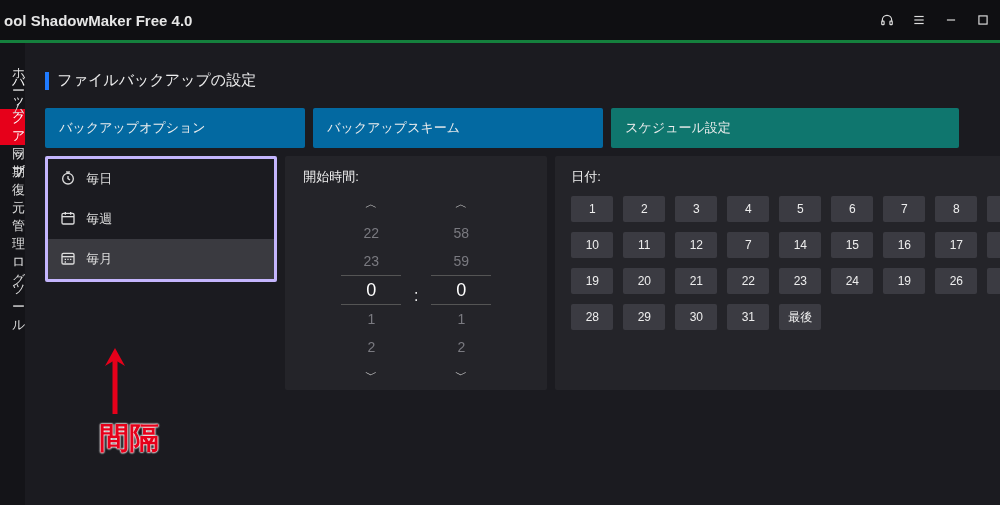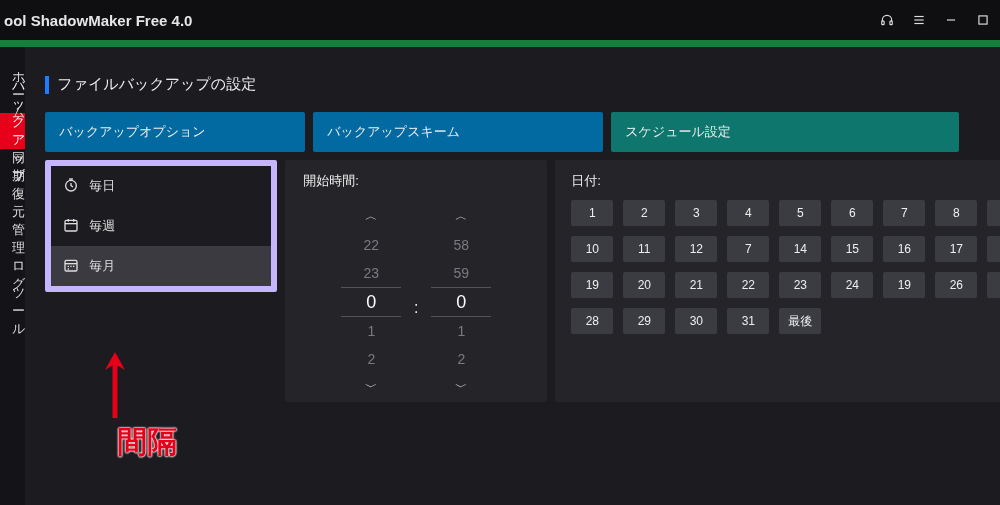--- a/index.html
+++ b/index.html
@@ -1,18 +1,18 @@
 <!DOCTYPE html>
 <html><head>
 <meta charset="utf-8">
 <style>
   html,body{margin:0;padding:0;height:100%;width:100%;background:#121215;color:#e6e6e6;font-family:"Meiryo","Yu Gothic",Arial,sans-serif;font-size:13px;overflow:hidden}
   .app{width:1000px;height:505px;position:relative;background:#121215}
   
-  .titlebar{height:40px;display:flex;align-items:center;justify-content:space-between;padding:0 10px 0 4px;background:#0f0f12;border-bottom:7px solid #15803d}
+  .titlebar{height:40px;display:flex;align-items:center;justify-content:space-between;padding:0 10px 0 4px;background:#0f0f12;border-bottom:3px solid #15803d}
   .titlebar .title{font-size:15px;font-weight:600}
   .titlebar .tbtns{display:flex;gap:18px;align-items:center}
   .tbtn{width:14px;height:14px;display:flex;align-items:center;justify-content:center;color:#ccc;font-size:14px}
   
   .body{display:flex;height:calc(100% - 40px)}
   .nav{width:110px;background:#141418;padding-top:30px}
   .nav-item{height:36px;display:flex;align-items:center;padding-left:12px;color:#ddd;font-size:13px}
   .nav-item.active{background:#e6001a;color:#fff}
   
   .main{flex:1;background:#1b1b20;padding:28px 0 0 20px;position:relative}
@@ -20,30 +20,30 @@
   .page-title::before{content:"";display:block;width:4px;height:18px;background:#1f7bff}
   .tabs{display:flex;gap:8px;margin-bottom:8px}
   .tab{height:40px;padding:0 14px;display:flex;align-items:center;background:#0369a1;color:#eee;font-size:13px;border-radius:2px}
   .tab.t1{width:232px}
   .tab.t2{width:262px}
   .tab.t3{width:320px;background:#0f766e}
   
   .panels{display:flex;gap:8px}
   
   .opt{width:232px;position:relative}
-  .opt-box{border:6px solid #c4b5fd;border-radius:2px}
+  .opt-box{border:3px solid #c4b5fd;border-radius:2px}
   .opt-item{height:40px;display:flex;align-items:center;gap:10px;padding:0 12px;color:#ddd}
   .opt-item.sel{background:#3a3a40}
   
   .arrow{position:absolute;left:52px;top:190px}
   .arrow svg{display:block}
-  .kanji{position:absolute;left:72px;top:262px;color:#e6001a;font-size:30px;font-weight:700;text-shadow:0 0 2px #fff,0 0 2px #fff,0 0 2px #fff}
+  .kanji{position:absolute;left:54px;top:262px;color:#e6001a;font-size:30px;font-weight:700;text-shadow:0 0 2px #fff,0 0 2px #fff,0 0 2px #fff}
   
   .sch{width:262px;background:#242429;border-radius:2px;padding-top:12px}
-  .sch-head{padding-left:18px;margin-bottom:12px;color:#eee}
+  .sch-head{padding-left:18px;margin-bottom:4px;color:#eee}
   .time{display:flex;justify-content:center;gap:40px}
   .tcol{display:flex;flex-direction:column;align-items:center;width:50px}
   .chev{color:#ccc;font-size:12px;padding:6px 0;user-select:none}
   .tval{height:28px;display:flex;align-items:center;justify-content:center;color:#7a7a80;font-size:14px}
   .tval.cur{color:#fff;font-size:18px;border-top:1px solid #555;border-bottom:1px solid #555;width:60px}
   .colon{display:flex;align-items:center;color:#eee;font-size:16px;height:28px;margin-top:92px;position:absolute}
   .time-wrap{position:relative;display:flex;justify-content:center}
   
   .dates{flex:1;background:#242429;border-radius:2px;padding:12px 16px 0 16px;margin-right:8px}
   .dates-head{color:#eee;margin-bottom:10px}

